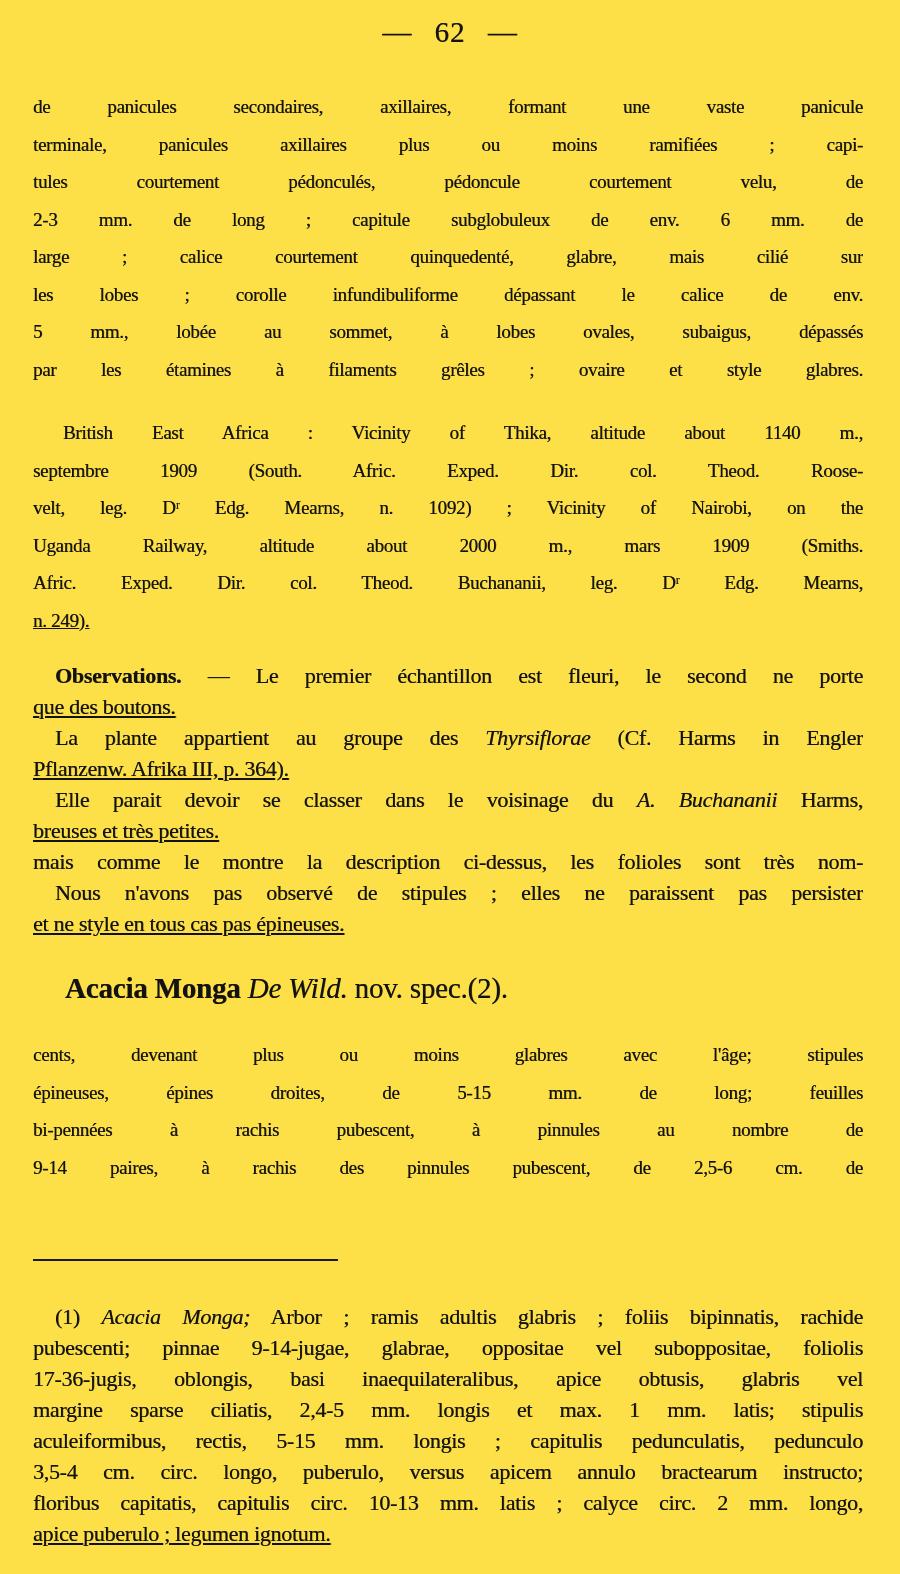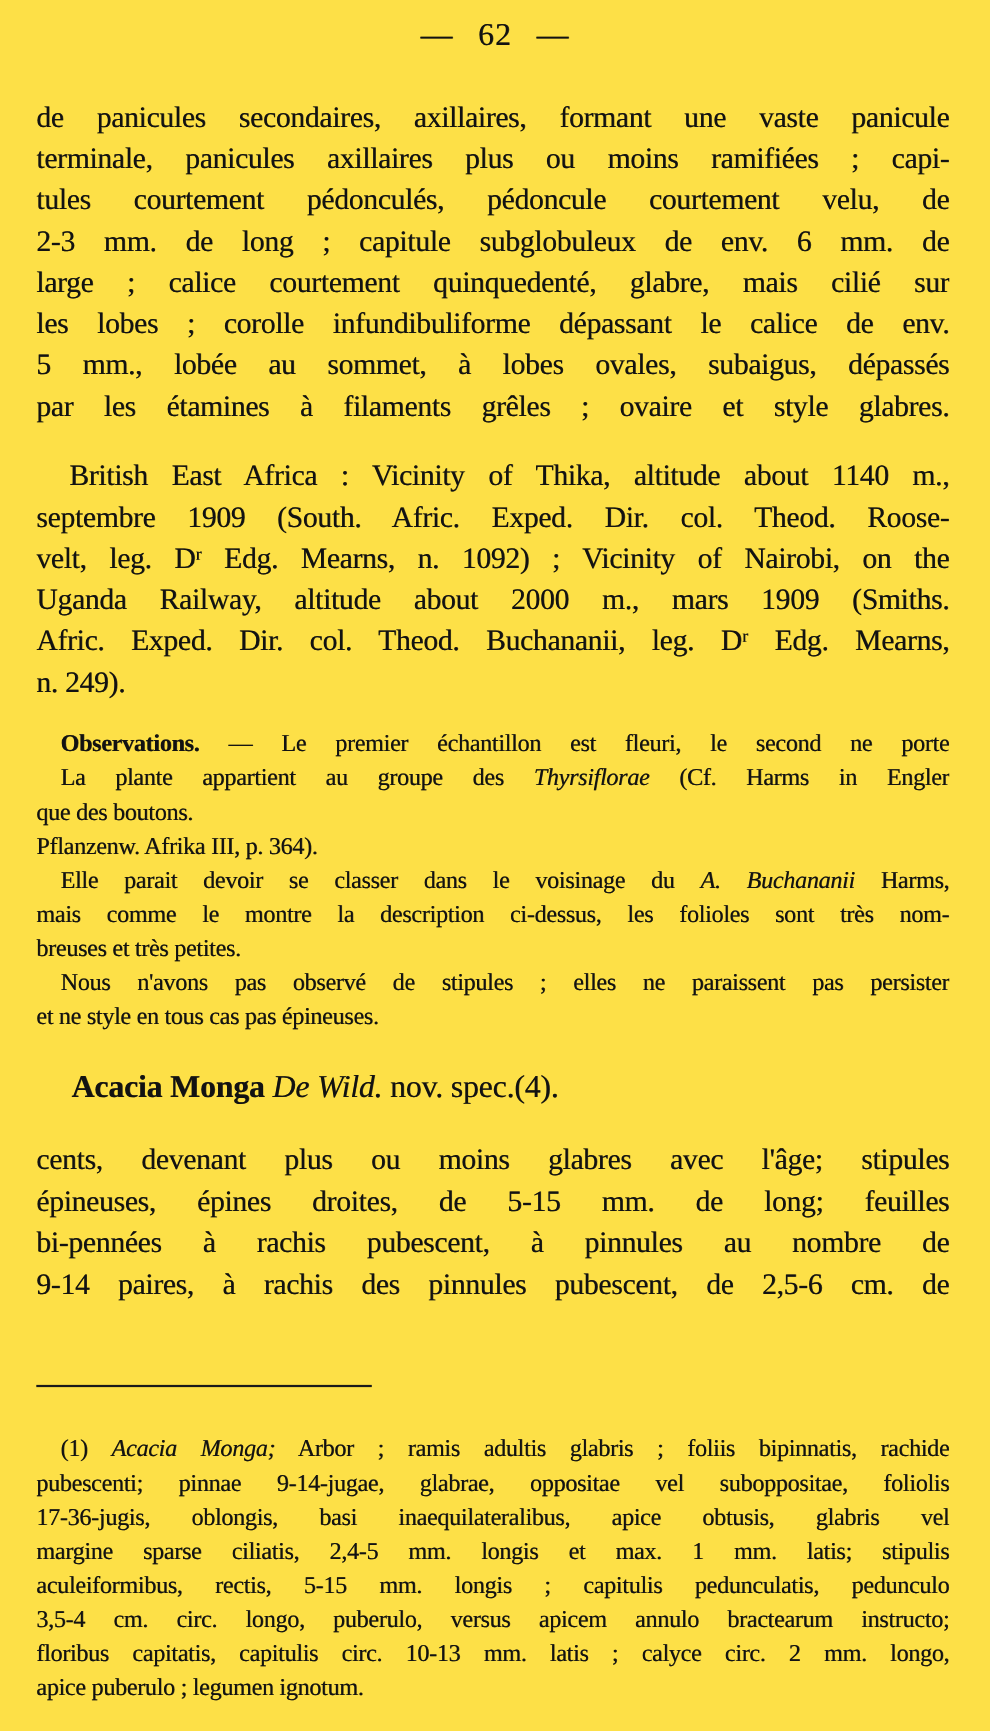--- a/index.html
+++ b/index.html
@@ -18,25 +18,25 @@
     text-shadow: 0.4px 0 0 rgba(10,10,10,0.65);
   }
   .pagenum {
     position: absolute; top: 16px; left: 0; width: 100%;
     text-align: center;
     font-size: 29px;
     word-spacing: 14px;
     letter-spacing: 1px;
   }
   .block { position: absolute; left: 33px; width: 830px; }
-  .main .ln { font-size: 27px; line-height: 37.5px; height: 37.5px; letter-spacing: -0.3px; }
+  .main .ln { font-size: 19px; line-height: 37.5px; height: 37.5px; letter-spacing: -0.3px; }
   .small .ln { font-size: 22px; line-height: 31px; height: 31px; letter-spacing: -0.3px; }
   .ln { overflow: hidden; }
   .j { text-align: justify; text-align-last: justify; }
-  .l { text-align: right; text-align-last: left; }
+  .l { text-align: right; text-align-last: left; text-decoration: underline; }
   .ind { padding-left: 30px; }
   .ind2 { padding-left: 22px; }
   .heading {
     position: absolute; left: 65px; width: 790px;
     font-size: 29px; letter-spacing: -0.2px;
   }
   .heading .bold { font-weight: 700; }
   .heading .it { font-style: italic; }
   i { font-style: italic; }
   b { font-weight: 700; }
@@ -68,32 +68,32 @@
     <div class="ln j ind">British East Africa : Vicinity of Thika, altitude about 1140 m.,</div>
     <div class="ln j">septembre 1909 (South. Afric. Exped. Dir. col. Theod. Roose-</div>
     <div class="ln j">velt, leg. Dʳ Edg. Mearns, n. 1092) ; Vicinity of Nairobi, on the</div>
     <div class="ln j">Uganda Railway, altitude about 2000 m., mars 1909 (Smiths.</div>
     <div class="ln j">Afric. Exped. Dir. col. Theod. Buchananii, leg. Dʳ Edg. Mearns,</div>
     <div class="ln l">n. 249).</div>
   </div>
 
   <div class="block small" style="top:660px">
     <div class="ln j ind2"><b>Observations.</b><span> — Le premier échantillon est fleuri, le second ne porte</span></div>
+    <div class="ln l">que des boutons.</div>
     <div class="ln j ind2"><span>La plante appartient au groupe des </span><i>Thyrsiflorae</i><span> (Cf. Harms in Engler</span></div>
-    <div class="ln l">que des boutons.</div>
     <div class="ln l">Pflanzenw. Afrika III, p. 364).</div>
     <div class="ln j ind2"><span>Elle parait devoir se classer dans le voisinage du </span><i>A. Buchananii</i><span> Harms,</span></div>
+    <div class="ln l">breuses et très petites.</div>
     <div class="ln j">mais comme le montre la description ci-dessus, les folioles sont très nom-</div>
-    <div class="ln l">breuses et très petites.</div>
     <div class="ln j ind2">Nous n'avons pas observé de stipules ; elles ne paraissent pas persister</div>
     <div class="ln l">et ne style en tous cas pas épineuses.</div>
   </div>
 
   <div class="heading" style="top:972px">
-    <span class="bold">Acacia Monga </span><span class="it">De Wild.</span><span> nov. spec.(4).</span>
+    <span class="bold">Acacia Monga </span><span class="it">De Wild.</span><span> nov. spec.(2).</span>
   </div>
 
   <div class="block main" style="top:1036px">
     <div class="ln j">cents, devenant plus ou moins glabres avec l'âge; stipules</div>
     <div class="ln j">épineuses, épines droites, de 5-15 mm. de long; feuilles</div>
     <div class="ln j">bi-pennées à rachis pubescent, à pinnules au nombre de</div>
     <div class="ln j">9-14 paires, à rachis des pinnules pubescent, de 2,5-6 cm. de</div>
   </div>
 
   <hr class="footrule">

